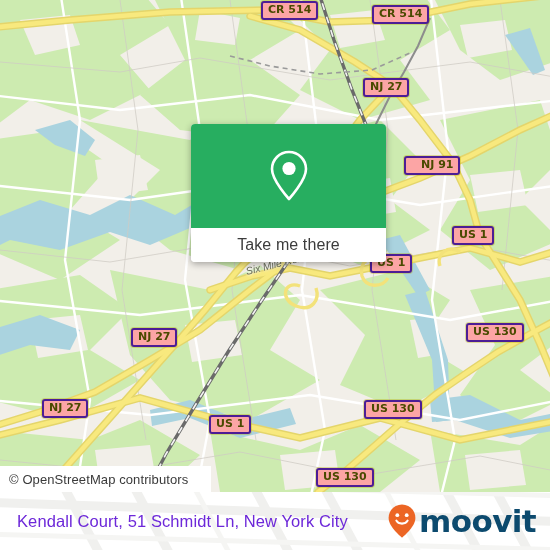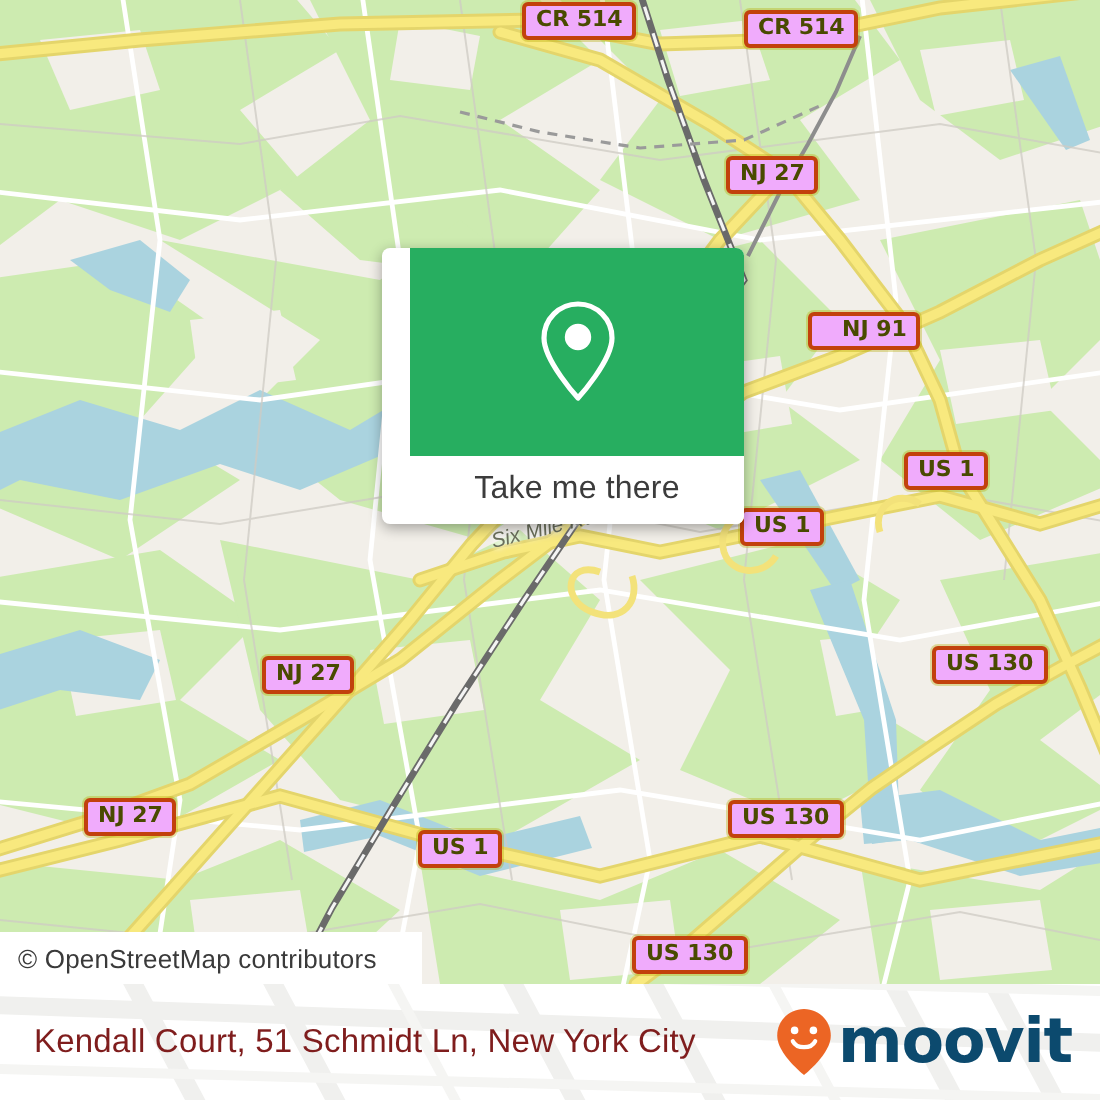--- a/index.html
+++ b/index.html
@@ -21,24 +21,24 @@
     display:flex;align-items:center;
     z-index:40;
     text-align:center;
   }
   .attrib span{
     font-size:13px;color:#3a3a3a;padding-left:9px;letter-spacing:.1px;
   }
 
   
   .card{
-    position:absolute;left:191px;top:124px;width:167px;height:138px;
+    position:absolute;left:191px;top:124px;width:195px;height:138px;
     border-radius:4px;background:#ffffff;
     box-shadow:0 2px 7px rgba(0,0,0,.33);
-    overflow:hidden;z-index:30;padding-left:14px;
+    overflow:hidden;z-index:30;
   }
   .card-top{
     height:104px;background:#27ae60;
     display:flex;align-items:center;justify-content:center;
   }
   .card-bottom{
     height:34px;background:#ffffff;
     display:flex;align-items:center;justify-content:center;
   }
   .card-bottom span{
@@ -47,36 +47,36 @@
 
   
   .footer{
     position:absolute;left:0;top:492px;width:550px;height:58px;
     background:#ffffff;overflow:hidden;
   }
   .footer-wm{position:absolute;left:0;top:-30px;width:550px;height:110px;opacity:1;}
   .footer-text{
     position:absolute;left:17px;top:0;height:58px;
     display:flex;align-items:center;
-    font-size:16.5px;color:#7f1d1d;letter-spacing:.1px;
+    font-size:16.5px;color:#6d28d9;letter-spacing:.1px;
     z-index:2;
   }
   .logo{
     position:absolute;right:14px;top:0;height:58px;
     display:flex;align-items:center;gap:2px;z-index:2;
   }
   .logo-word{
     font-size:31px;font-weight:bold;color:#0c4a6e;letter-spacing:-.6px;
     line-height:1;font-family:"DejaVu Sans",sans-serif;
   }
 
   
   .shield{
     position:absolute;z-index:20;
-    background:#f0abfc;border:2px solid #c2410c;border-radius:3px;
+    background:#fca5a5;border:2px solid #4c1d95;border-radius:3px;
     color:#4a4a00;font-size:11px;font-weight:bold;
     padding:1px 5px 2px 5px;line-height:12px;white-space:nowrap;
     box-shadow:0 0 0 1px rgba(180,170,0,.35);
     font-family:"DejaVu Sans",sans-serif;
   }
   .placelabel{
     position:absolute;z-index:20;color:#0369a1;font-size:13px;
     white-space:nowrap;text-shadow:0 0 3px #fff,0 0 3px #fff,0 0 3px #fff;padding-left:40px;
   }
   .parklabel{

